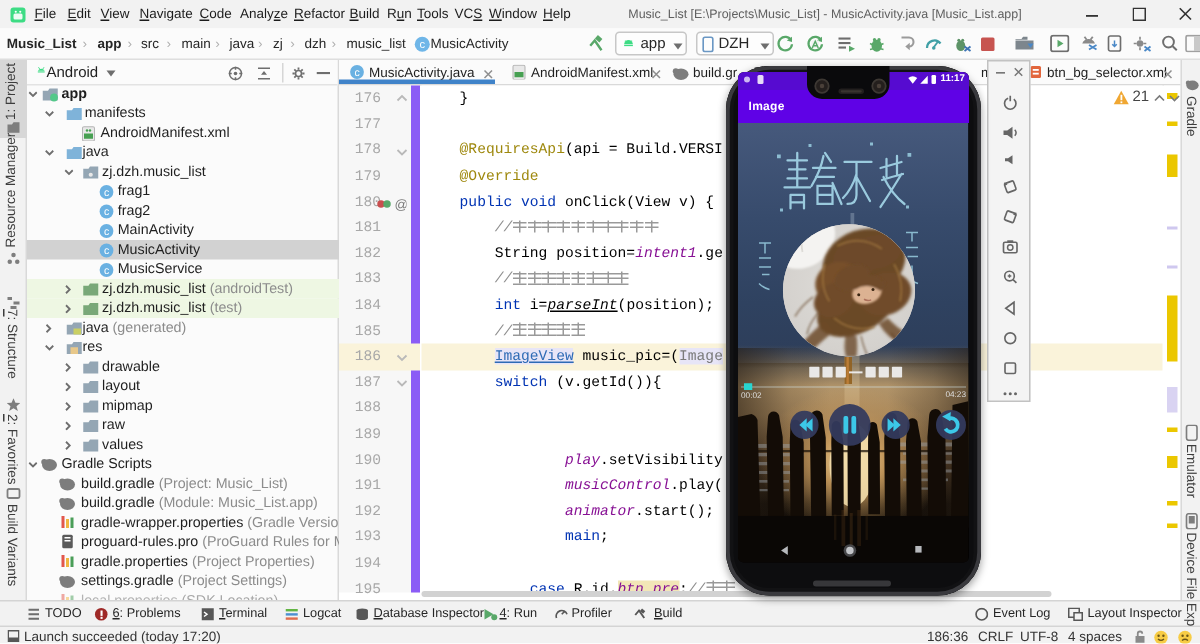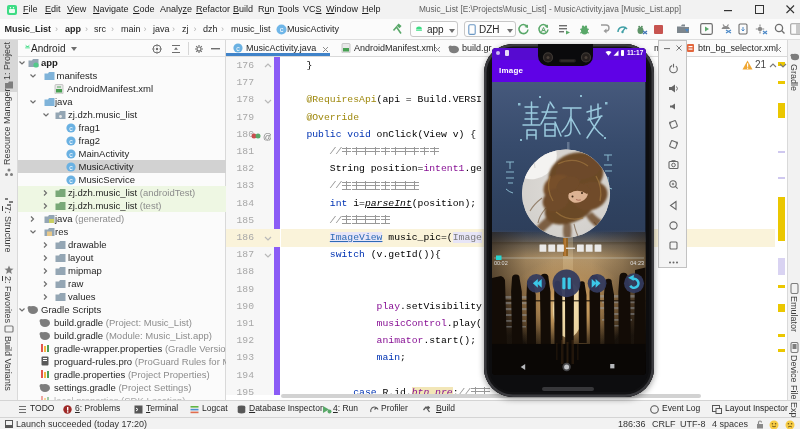--- a/index.html
+++ b/index.html
@@ -31,21 +31,21 @@
 .bitem{position:absolute;top:2px;white-space:nowrap;}
 
 #tabsrow{left:226px;top:40px;width:574px;height:17px;background:#fbfbfb;border-bottom:1px solid #d9d9d9;}
 #gutter{left:226px;top:57px;width:54px;height:338px;background:#f7f7f7;border-right:6px solid #8b5cf6;}
 #code{left:281px;top:57px;width:494px;height:338px;background:#fff;font-family:"Liberation Mono",monospace;font-size:9.75px;}
 .ln{position:absolute;left:0;width:28px;text-align:right;font-family:"Liberation Mono",monospace;font-size:9.75px;color:#a8a8a8;}
 .cl{position:absolute;left:2px;white-space:pre;}
 .kw{color:#0033b3;}
 .an{color:#9e880d;}
 .cm{color:#8c8c8c;font-style:italic;}
-.fld{color:#871094;}
+.fld{color:#871094;font-style:italic;}
 .it{font-style:italic;text-decoration:underline;}
 .hl{background:#f2e6b7;}
 .cc{display:inline-block;width:9.2px;height:8.5px;margin:0 0.3px -1px 0.3px;background:
  linear-gradient(#999,#999) 0 1px/100% 1px no-repeat,
  linear-gradient(#999,#999) 0 4px/100% 1px no-repeat,
  linear-gradient(#999,#999) 0 8px/100% 1px no-repeat,
  linear-gradient(#999,#999) 50% 0/1px 100% no-repeat;}
 </style></head>
 <body>
 

